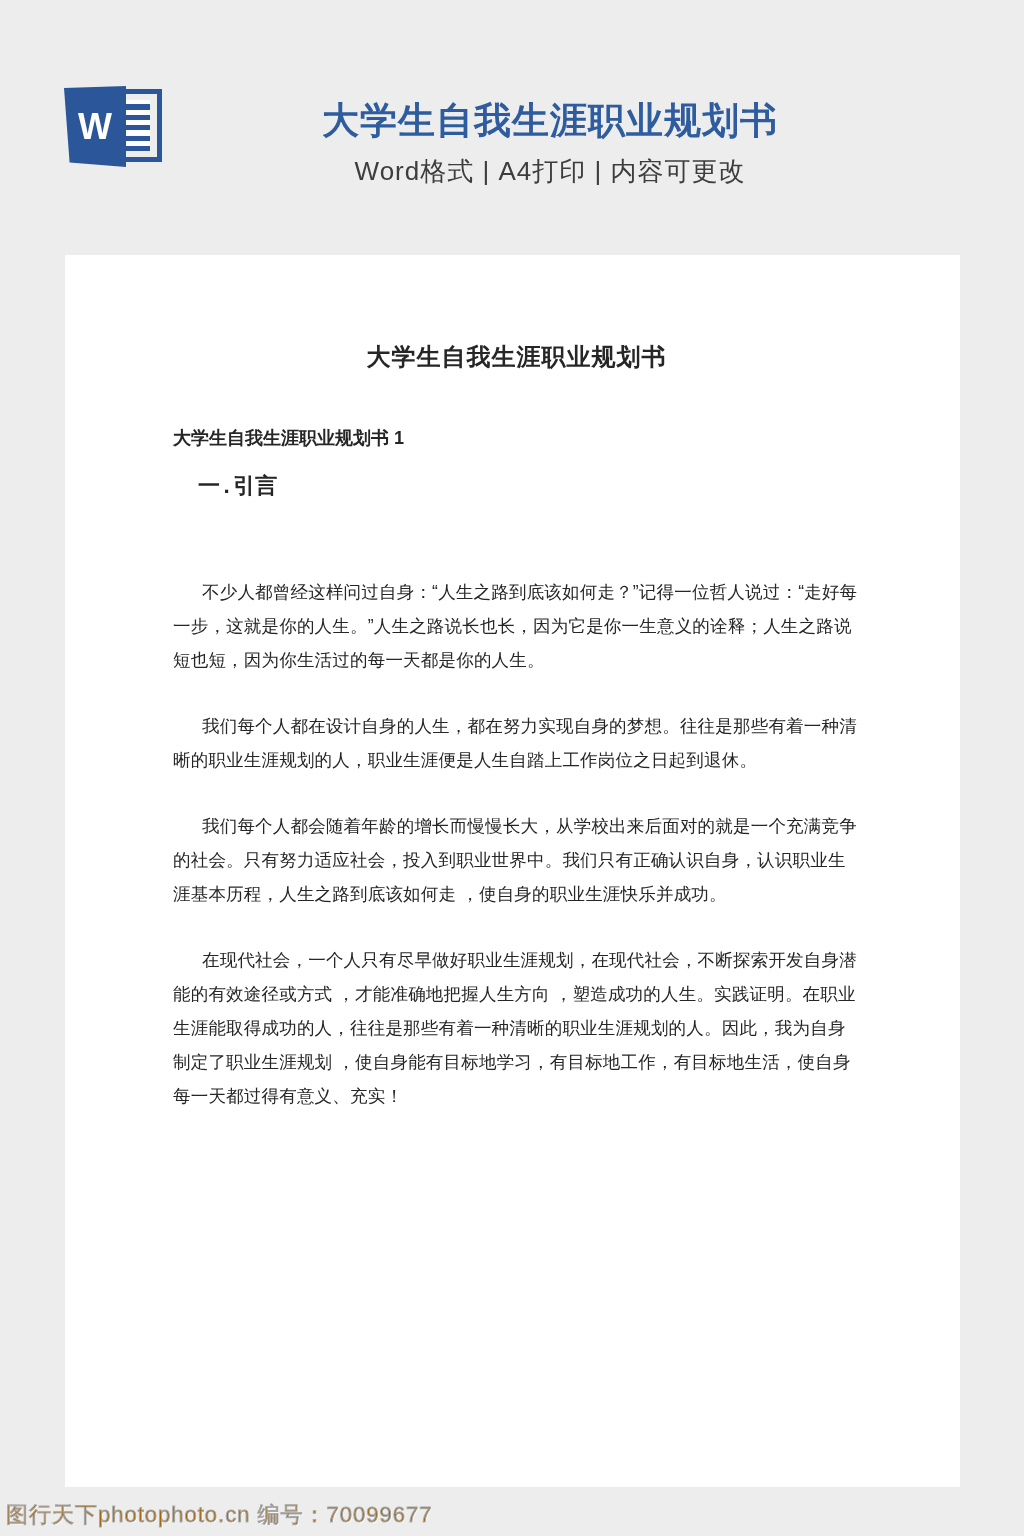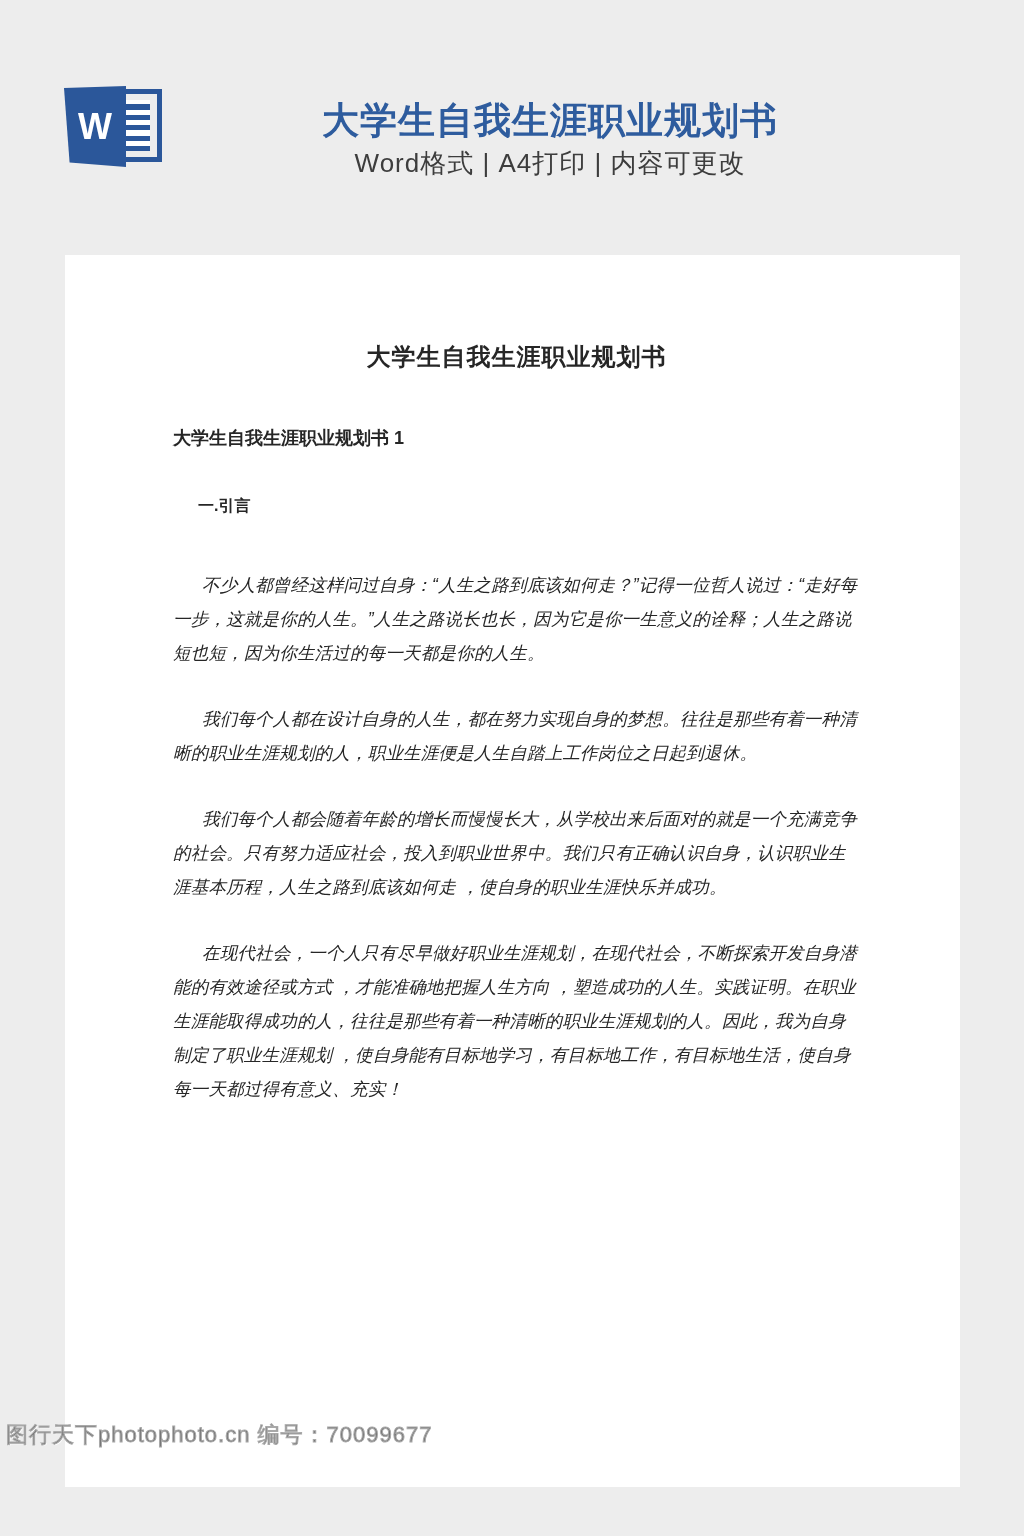--- a/index.html
+++ b/index.html
@@ -28,50 +28,50 @@
   .wi-plate {
     position: absolute; left: 0; top: 2px; bottom: 2px; width: 62px;
     background: #2b579a;
     clip-path: polygon(0 2.5%, 100% 0%, 100% 100%, 9% 94.5%);
     display: flex; align-items: center; justify-content: center;
   }
   .wi-letter { color: #ffffff; font-size: 36px; font-weight: 700; line-height: 1; }
 
   .header-text { position: absolute; left: 180px; top: 96px; width: 740px; text-align: center; }
   .header-title { font-size: 37px; font-weight: 700; color: #2e5c9e; letter-spacing: 1px; }
-  .header-subtitle { margin-top: 0; font-size: 26px; color: #3d3d3d; letter-spacing: 1px; }
+  .header-subtitle { margin-top: 8px; font-size: 26px; color: #3d3d3d; letter-spacing: 1px; }
 
   
   .sheet {
     position: absolute; left: 65px; top: 255px; width: 895px; height: 1232px;
     background: #ffffff;
     padding: 88px 100px 0 108px;
     color: #262626;
   }
   .doc-title {
     font-size: 24px; font-weight: 700; text-align: center;
     line-height: 28px; margin-bottom: 56px; letter-spacing: 1px;
   }
   .section-heading {
-    font-size: 18px; font-weight: 700; line-height: 22px; margin-bottom: 46px;
+    font-size: 18px; font-weight: 700; line-height: 22px; margin-bottom: 28px;
   }
   .sub-heading {
-    font-size: 16px; font-weight: 700; line-height: 22px;
-    padding-left: 25px; margin-bottom: 51px;
+    font-size: 22px; font-weight: 700; line-height: 22px;
+    padding-left: 25px; margin-bottom: 76px; font-family: Liberation Mono, monospace;
   }
   .para {
     font-size: 17.5px; line-height: 34px; text-indent: 29px;
-    margin-bottom: 32px; letter-spacing: 0.2px; font-style: italic;
+    margin-bottom: 32px; letter-spacing: 0.2px;
   }
 
   
   .watermark {
-    position: absolute; left: 6px; top: 1420px;
+    position: absolute; left: 6px; top: 1500px;
     font-size: 22px; letter-spacing: 1px;
-    color: #737373;
+    color: #a16207;
     -webkit-text-stroke: 1px #a9a9a9;
     text-shadow: 1px 1px 0 #ffffff;
     white-space: nowrap;
   }
 </style>
 </head>
 <body>
 
 <div class="header">
   <div class="word-icon">

